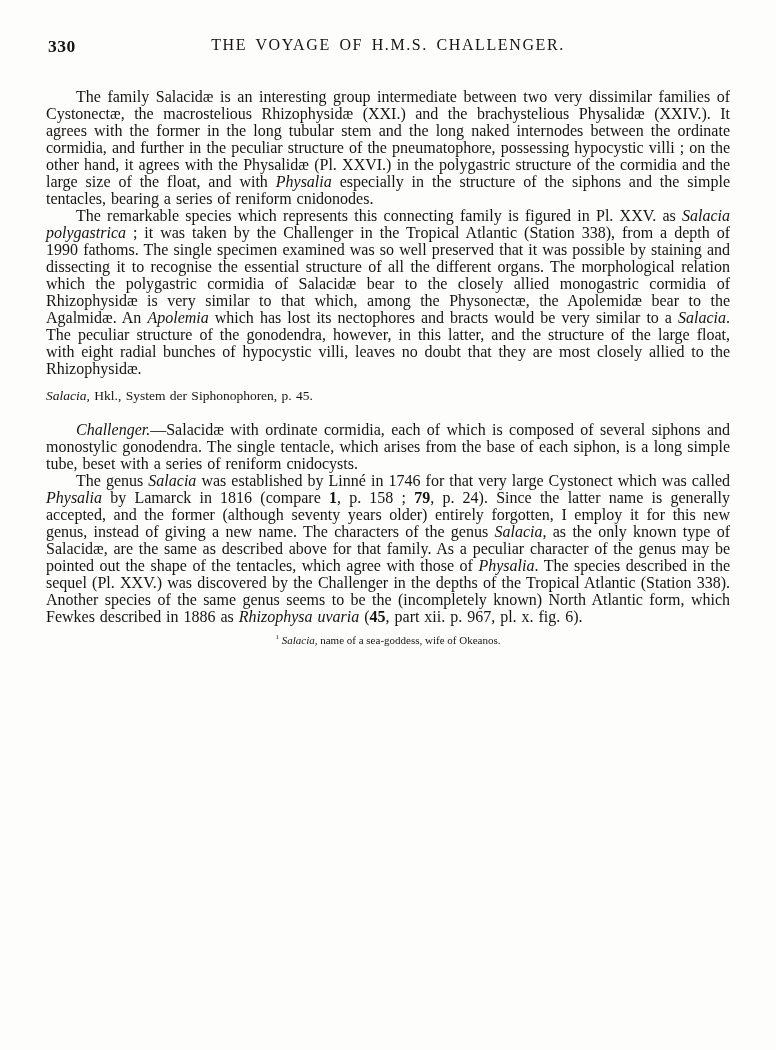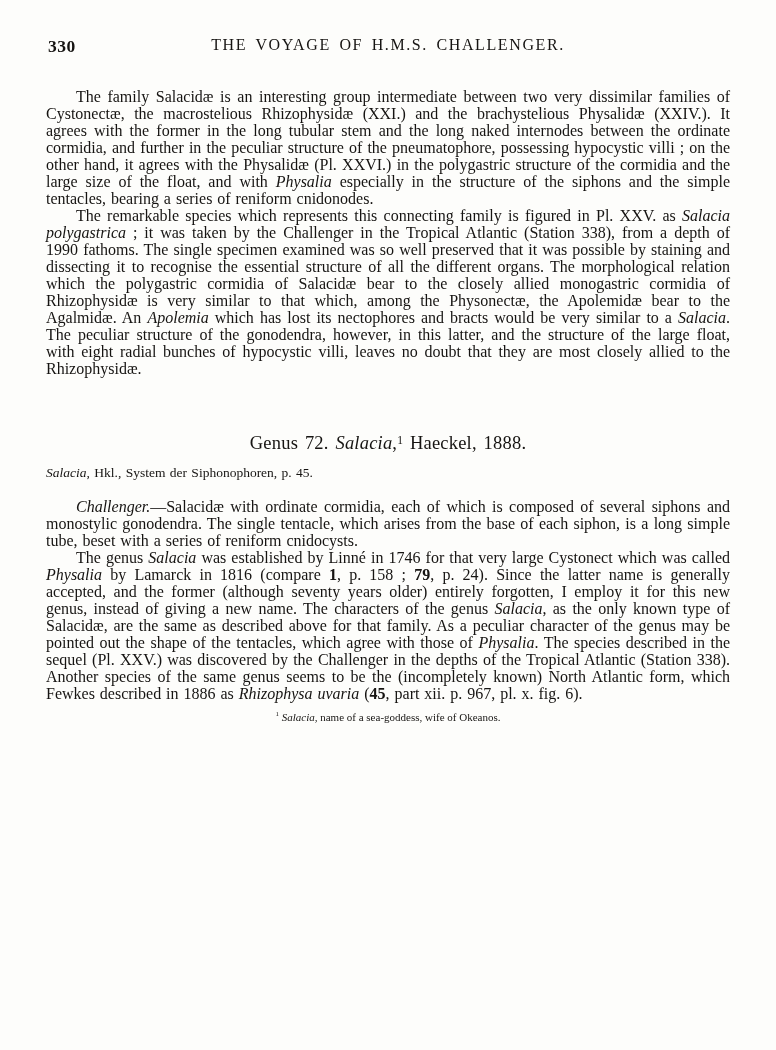--- a/index.html
+++ b/index.html
@@ -85,21 +85,20 @@
 
   <div class="running-head">
     <span class="page-number">330</span>
     <span class="running-title">THE VOYAGE OF H.M.S. CHALLENGER.</span>
   </div>
 
   <p class="body-para"><span>The family Salacidæ is an interesting group intermediate between two very dissimilar families of Cystonectæ, the macrostelious Rhizophysidæ (XXI.) and the brachystelious Physalidæ (XXIV.). It agrees with the former in the long tubular stem and the long naked internodes between the ordinate cormidia, and further in the peculiar structure of the pneumatophore, possessing hypocystic villi ; on the other hand, it agrees with the Physalidæ (Pl. XXVI.) in the polygastric structure of the cormidia and the large size of the float, and with </span><i>Physalia</i><span> especially in the structure of the siphons and the simple tentacles, bearing a series of reniform cnidonodes.</span></p>
 
   <p class="body-para"><span>The remarkable species which represents this connecting family is figured in Pl. XXV. as </span><i>Salacia polygastrica</i><span> ; it was taken by the Challenger in the Tropical Atlantic (Station 338), from a depth of 1990 fathoms. The single specimen examined was so well preserved that it was possible by staining and dissecting it to recognise the essential structure of all the different organs. The morphological relation which the polygastric cormidia of Salacidæ bear to the closely allied monogastric cormidia of Rhizophysidæ is very similar to that which, among the Physonectæ, the Apolemidæ bear to the Agalmidæ. An </span><i>Apolemia</i><span> which has lost its nectophores and bracts would be very similar to a </span><i>Salacia</i><span>. The peculiar structure of the gonodendra, however, in this latter, and the structure of the large float, with eight radial bunches of hypocystic villi, leaves no doubt that they are most closely allied to the Rhizophysidæ.</span></p>
 
-  <h2 class="genus-heading"><span>Genus 72. </span><i>Salacia</i><span>,</span><sup>1</sup><span> Haeckel, 1888.</span></h2>
 
   <div class="citation"><i>Salacia</i><span>, Hkl., System der Siphonophoren, p. 45.</span></div>
 
   <p class="body-para defn-para"><i>Challenger.</i><span>—Salacidæ with ordinate cormidia, each of which is composed of several siphons and monostylic gonodendra. The single tentacle, which arises from the base of each siphon, is a long simple tube, beset with a series of reniform cnidocysts.</span></p>
 
   <p class="body-para"><span>The genus </span><i>Salacia</i><span> was established by Linné in 1746 for that very large Cystonect which was called </span><i>Physalia</i><span> by Lamarck in 1816 (compare </span><b>1</b><span>, p. 158 ; </span><b>79</b><span>, p. 24). Since the latter name is generally accepted, and the former (although seventy years older) entirely forgotten, I employ it for this new genus, instead of giving a new name. The characters of the genus </span><i>Salacia</i><span>, as the only known type of Salacidæ, are the same as described above for that family. As a peculiar character of the genus may be pointed out the shape of the tentacles, which agree with those of </span><i>Physalia</i><span>. The species described in the sequel (Pl. XXV.) was discovered by the Challenger in the depths of the Tropical Atlantic (Station 338). Another species of the same genus seems to be the (incompletely known) North Atlantic form, which Fewkes described in 1886 as </span><i>Rhizophysa uvaria</i><span> (</span><b>45</b><span>, part xii. p. 967, pl. x. fig. 6).</span></p>
 
   <div class="footnote"><sup>1</sup><span> </span><i>Salacia</i><span>, name of a sea-goddess, wife of Okeanos.</span></div>
 
 </div>

